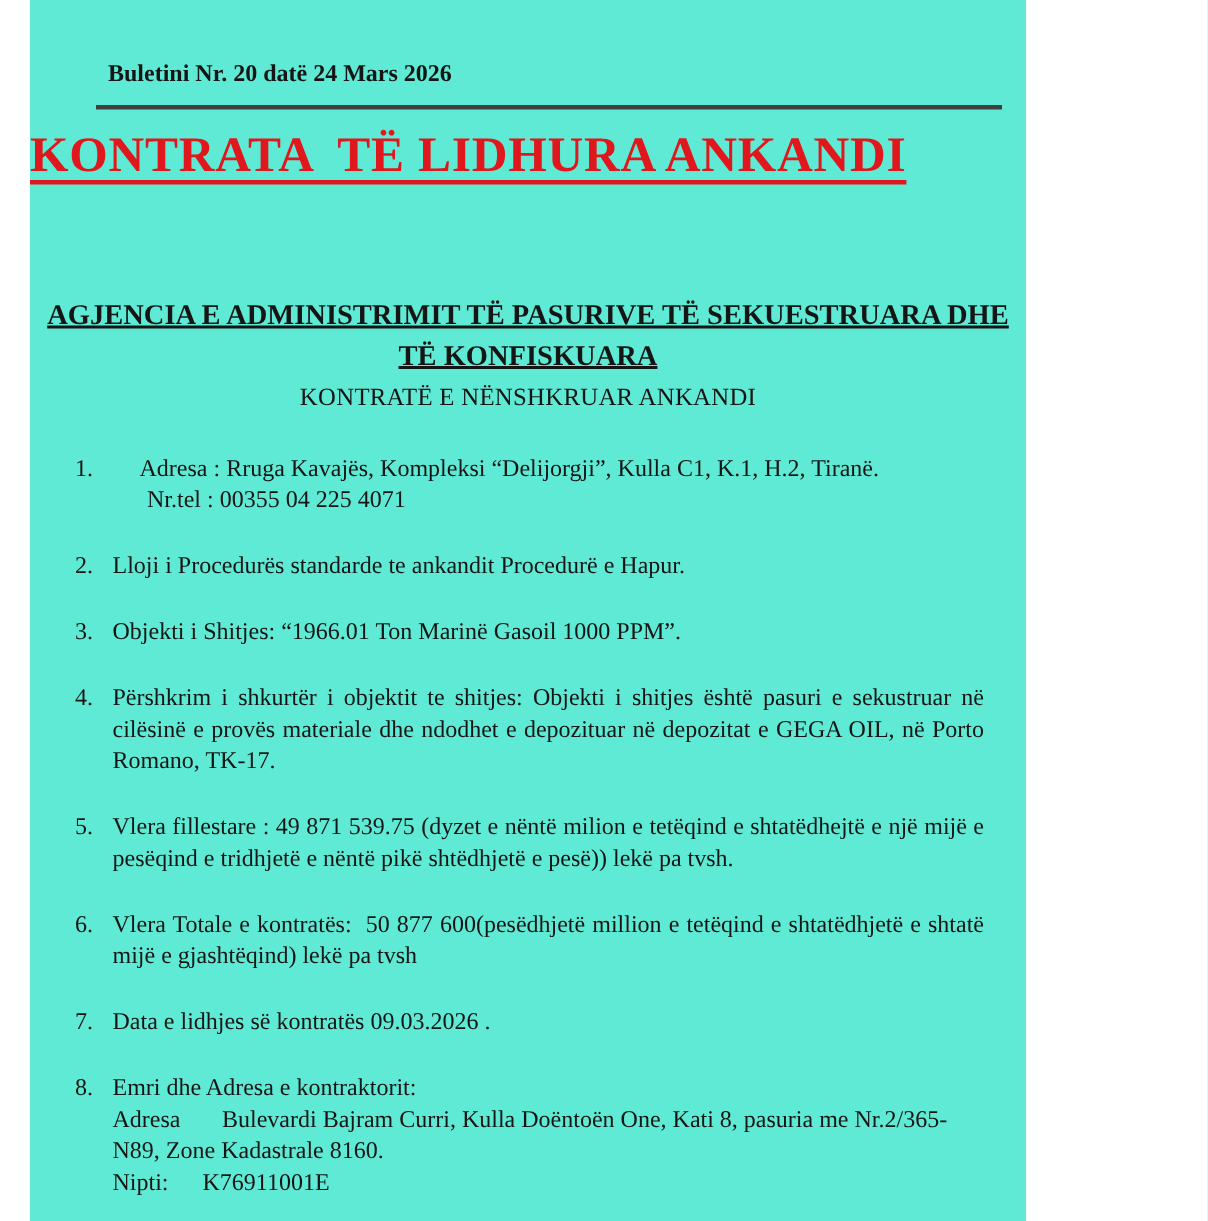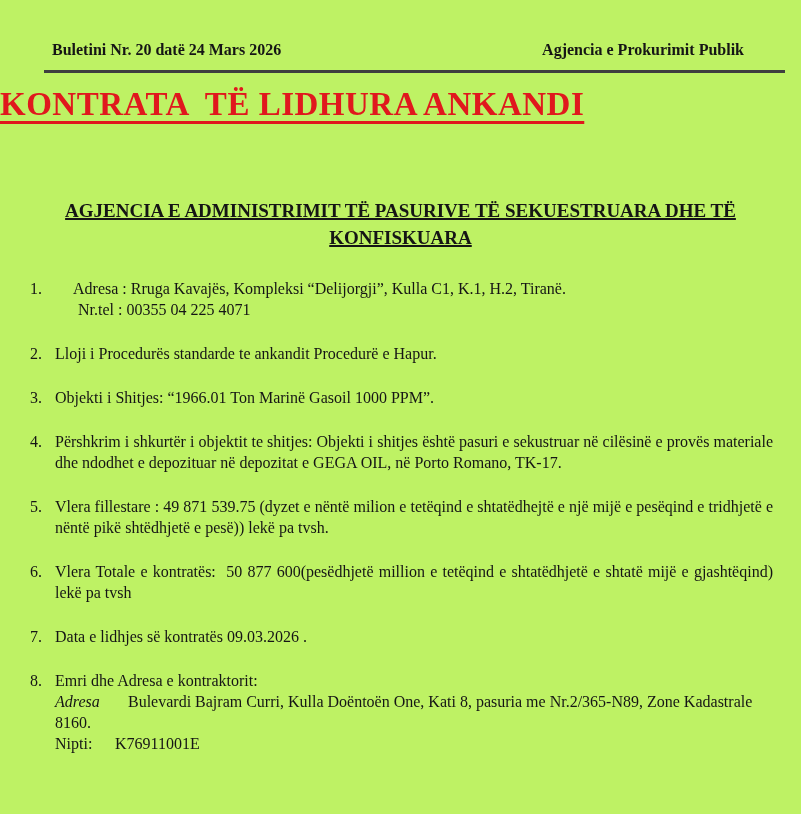--- a/index.html
+++ b/index.html
@@ -5,24 +5,25 @@
   * { margin: 0; padding: 0; box-sizing: border-box; }
   html, body { background: #ffffff; }
   body {
     width: 805px;
     height: 814px;
     font-family: "Liberation Serif", "DejaVu Serif", serif;
     color: #151515;
   }
   .page {
     position: relative;
-    width: 801px;
+    width: 664px;
     height: 814px;
-    background: #bef264;
+    background: #5eead4;
     overflow: hidden;
+    margin-left: 20px;
   }
   .header {
     display: flex;
     justify-content: space-between;
     align-items: baseline;
     padding: 40px 57px 0 52px;
     font-weight: bold;
     font-size: 16px;
     line-height: 19px;
   }
@@ -76,39 +77,39 @@
   }
   .item .content {
     flex: 1;
     text-align: justify;
   }
   .item .content .subline1 { padding-left: 18px; text-align: left; }
   .item .content .subline2 { padding-left: 23px; text-align: left; }
   .contractor-line { text-align: left; }
   .contractor-line .lbl { display: inline-block; }
   .lbl-emri  { width: 60px; }
-  .lbl-adresa{ width: 73px; font-style: italic; }
+  .lbl-adresa{ width: 73px; }
   .lbl-nipti { width: 60px; }
 </style>
 </head>
 <body>
 
 <div class="page">
 
   <div class="header">
     <span>Buletini Nr. 20 datë 24 Mars 2026</span>
-    <span>Agjencia e Prokurimit Publik</span>
   </div>
 
   <div class="rule"></div>
 
   <div class="main-title">KONTRATA  TË LIDHURA ANKANDI</div>
 
   <div class="section">
     <div class="section-heading">AGJENCIA E ADMINISTRIMIT TË PASURIVE TË SEKUESTRUARA DHE TË KONFISKUARA</div>
+    <div class="section-subheading">KONTRATË E NËNSHKRUAR ANKANDI</div>
   </div>
 
   <div class="list">
 
     <div class="item">
       <span class="num">1.</span>
       <div class="content">
         <div class="subline1">Adresa : Rruga Kavajës, Kompleksi “Delijorgji”, Kulla C1, K.1, H.2, Tiranë.</div>
         <div class="subline2">Nr.tel : 00355 04 225 4071</div>
       </div>

